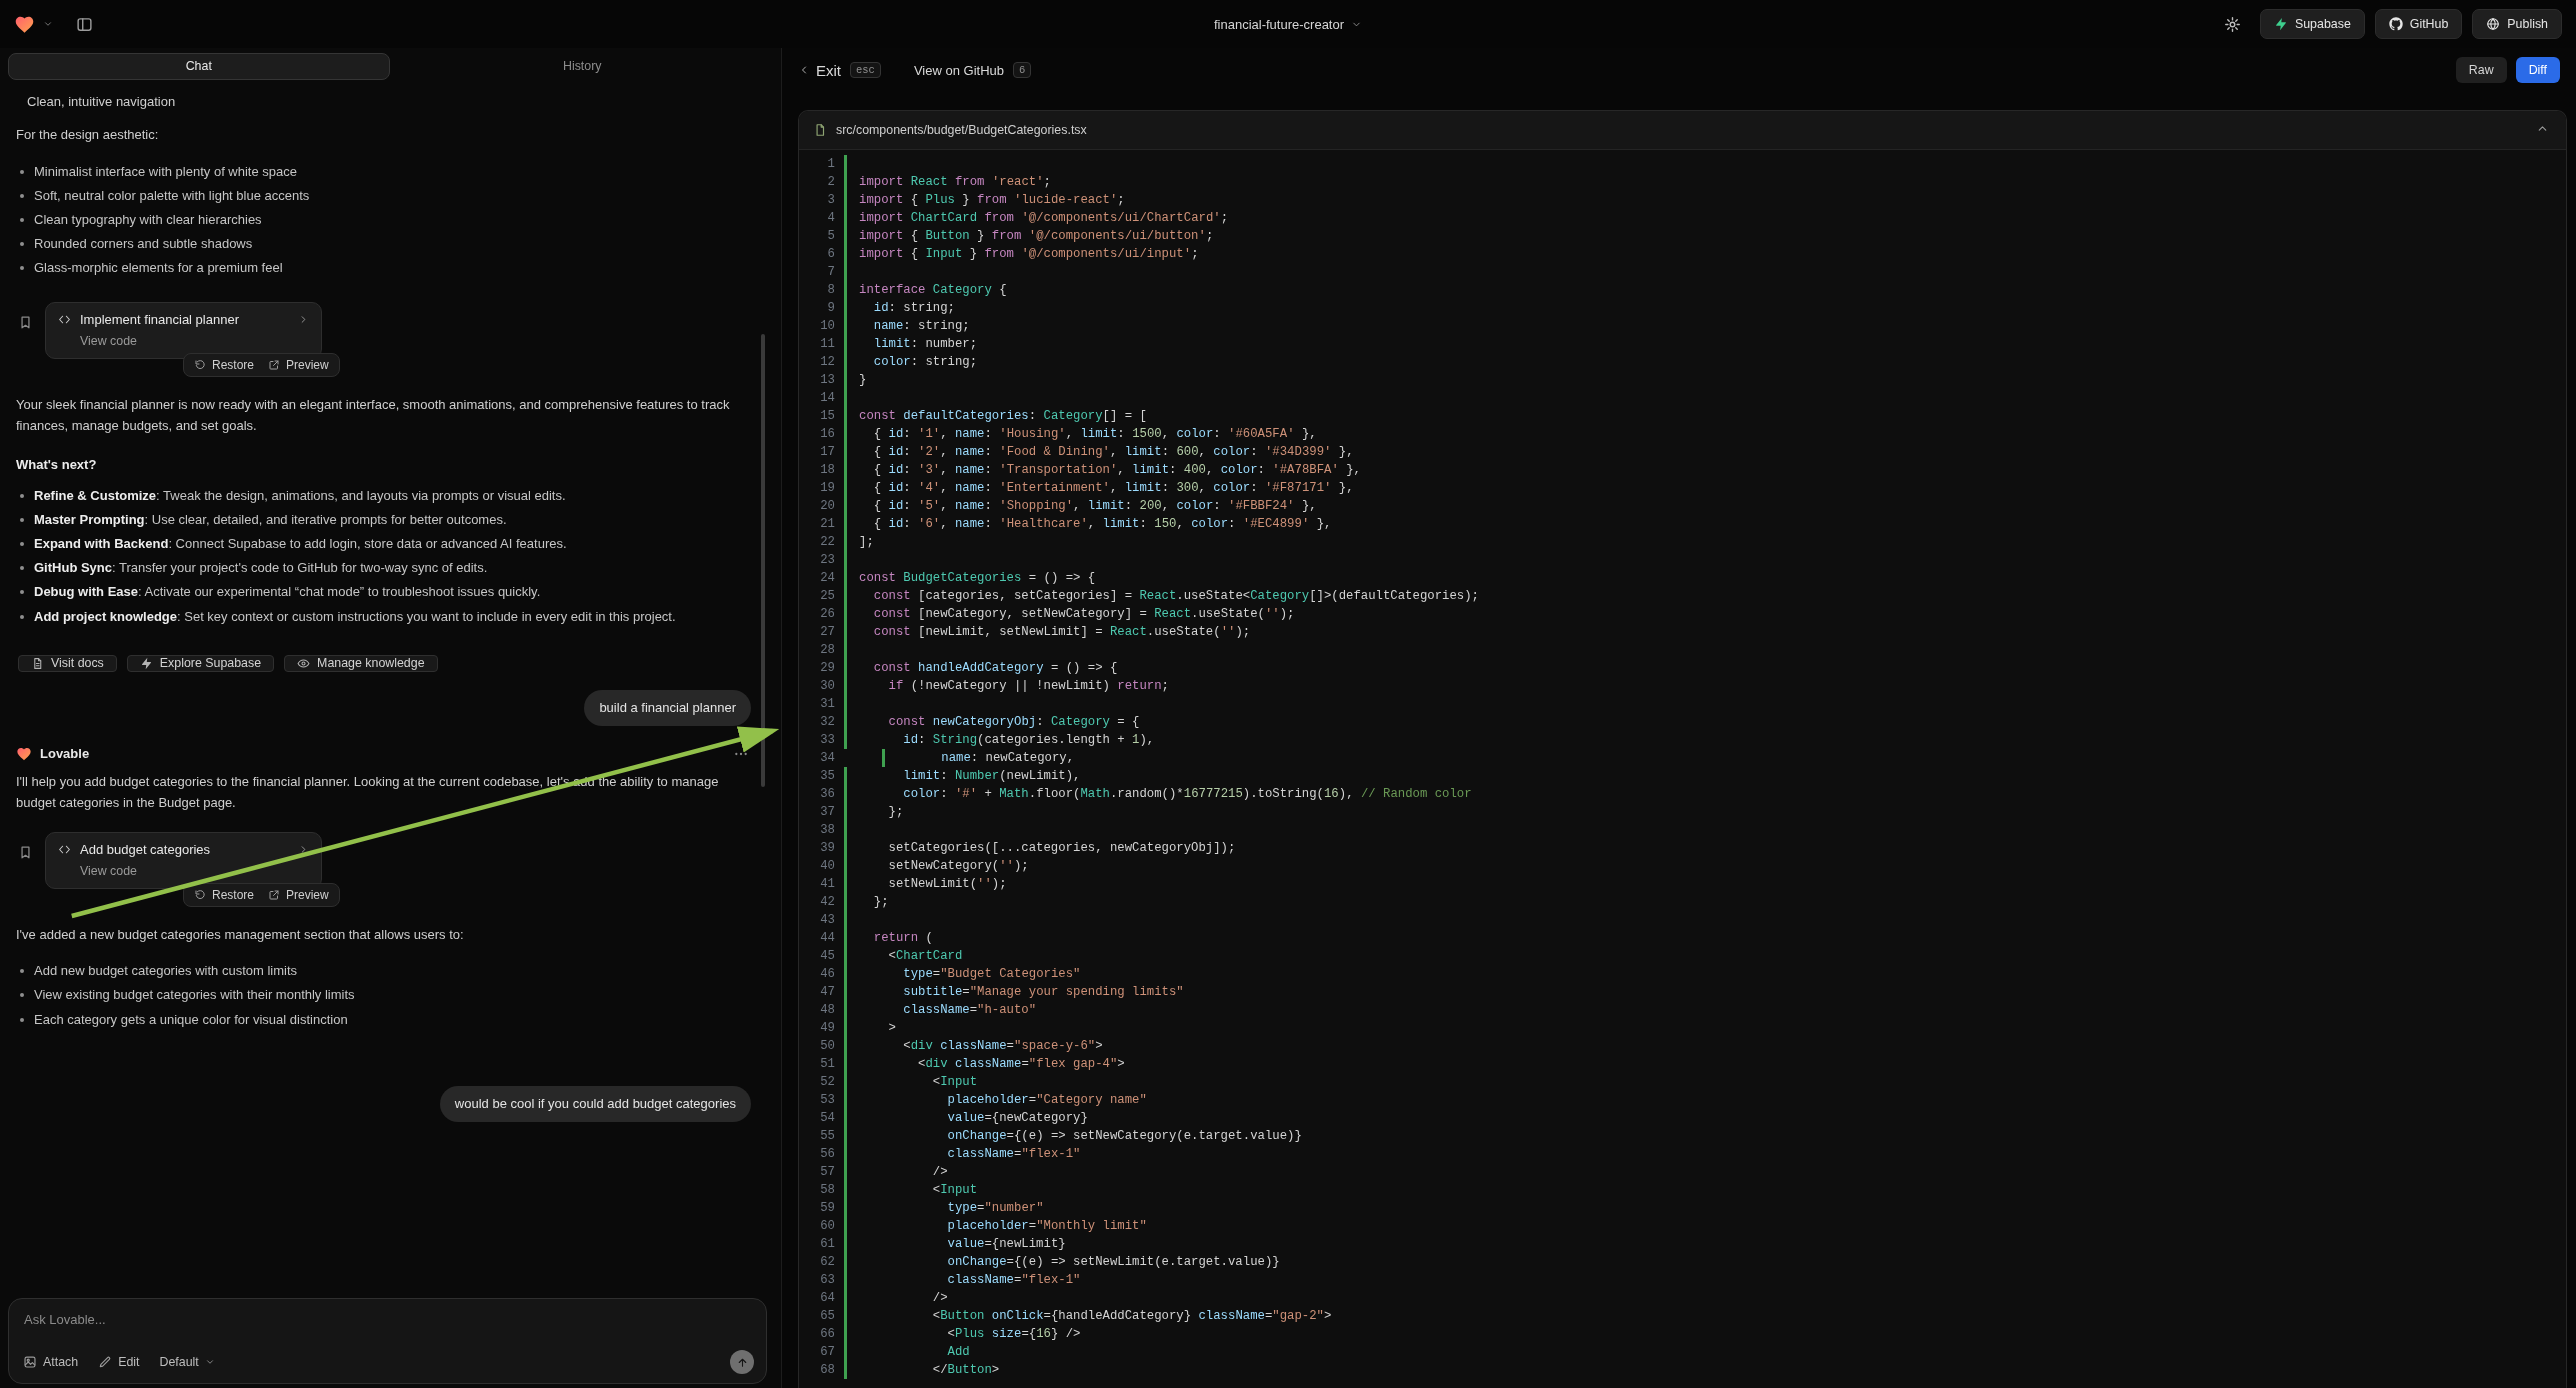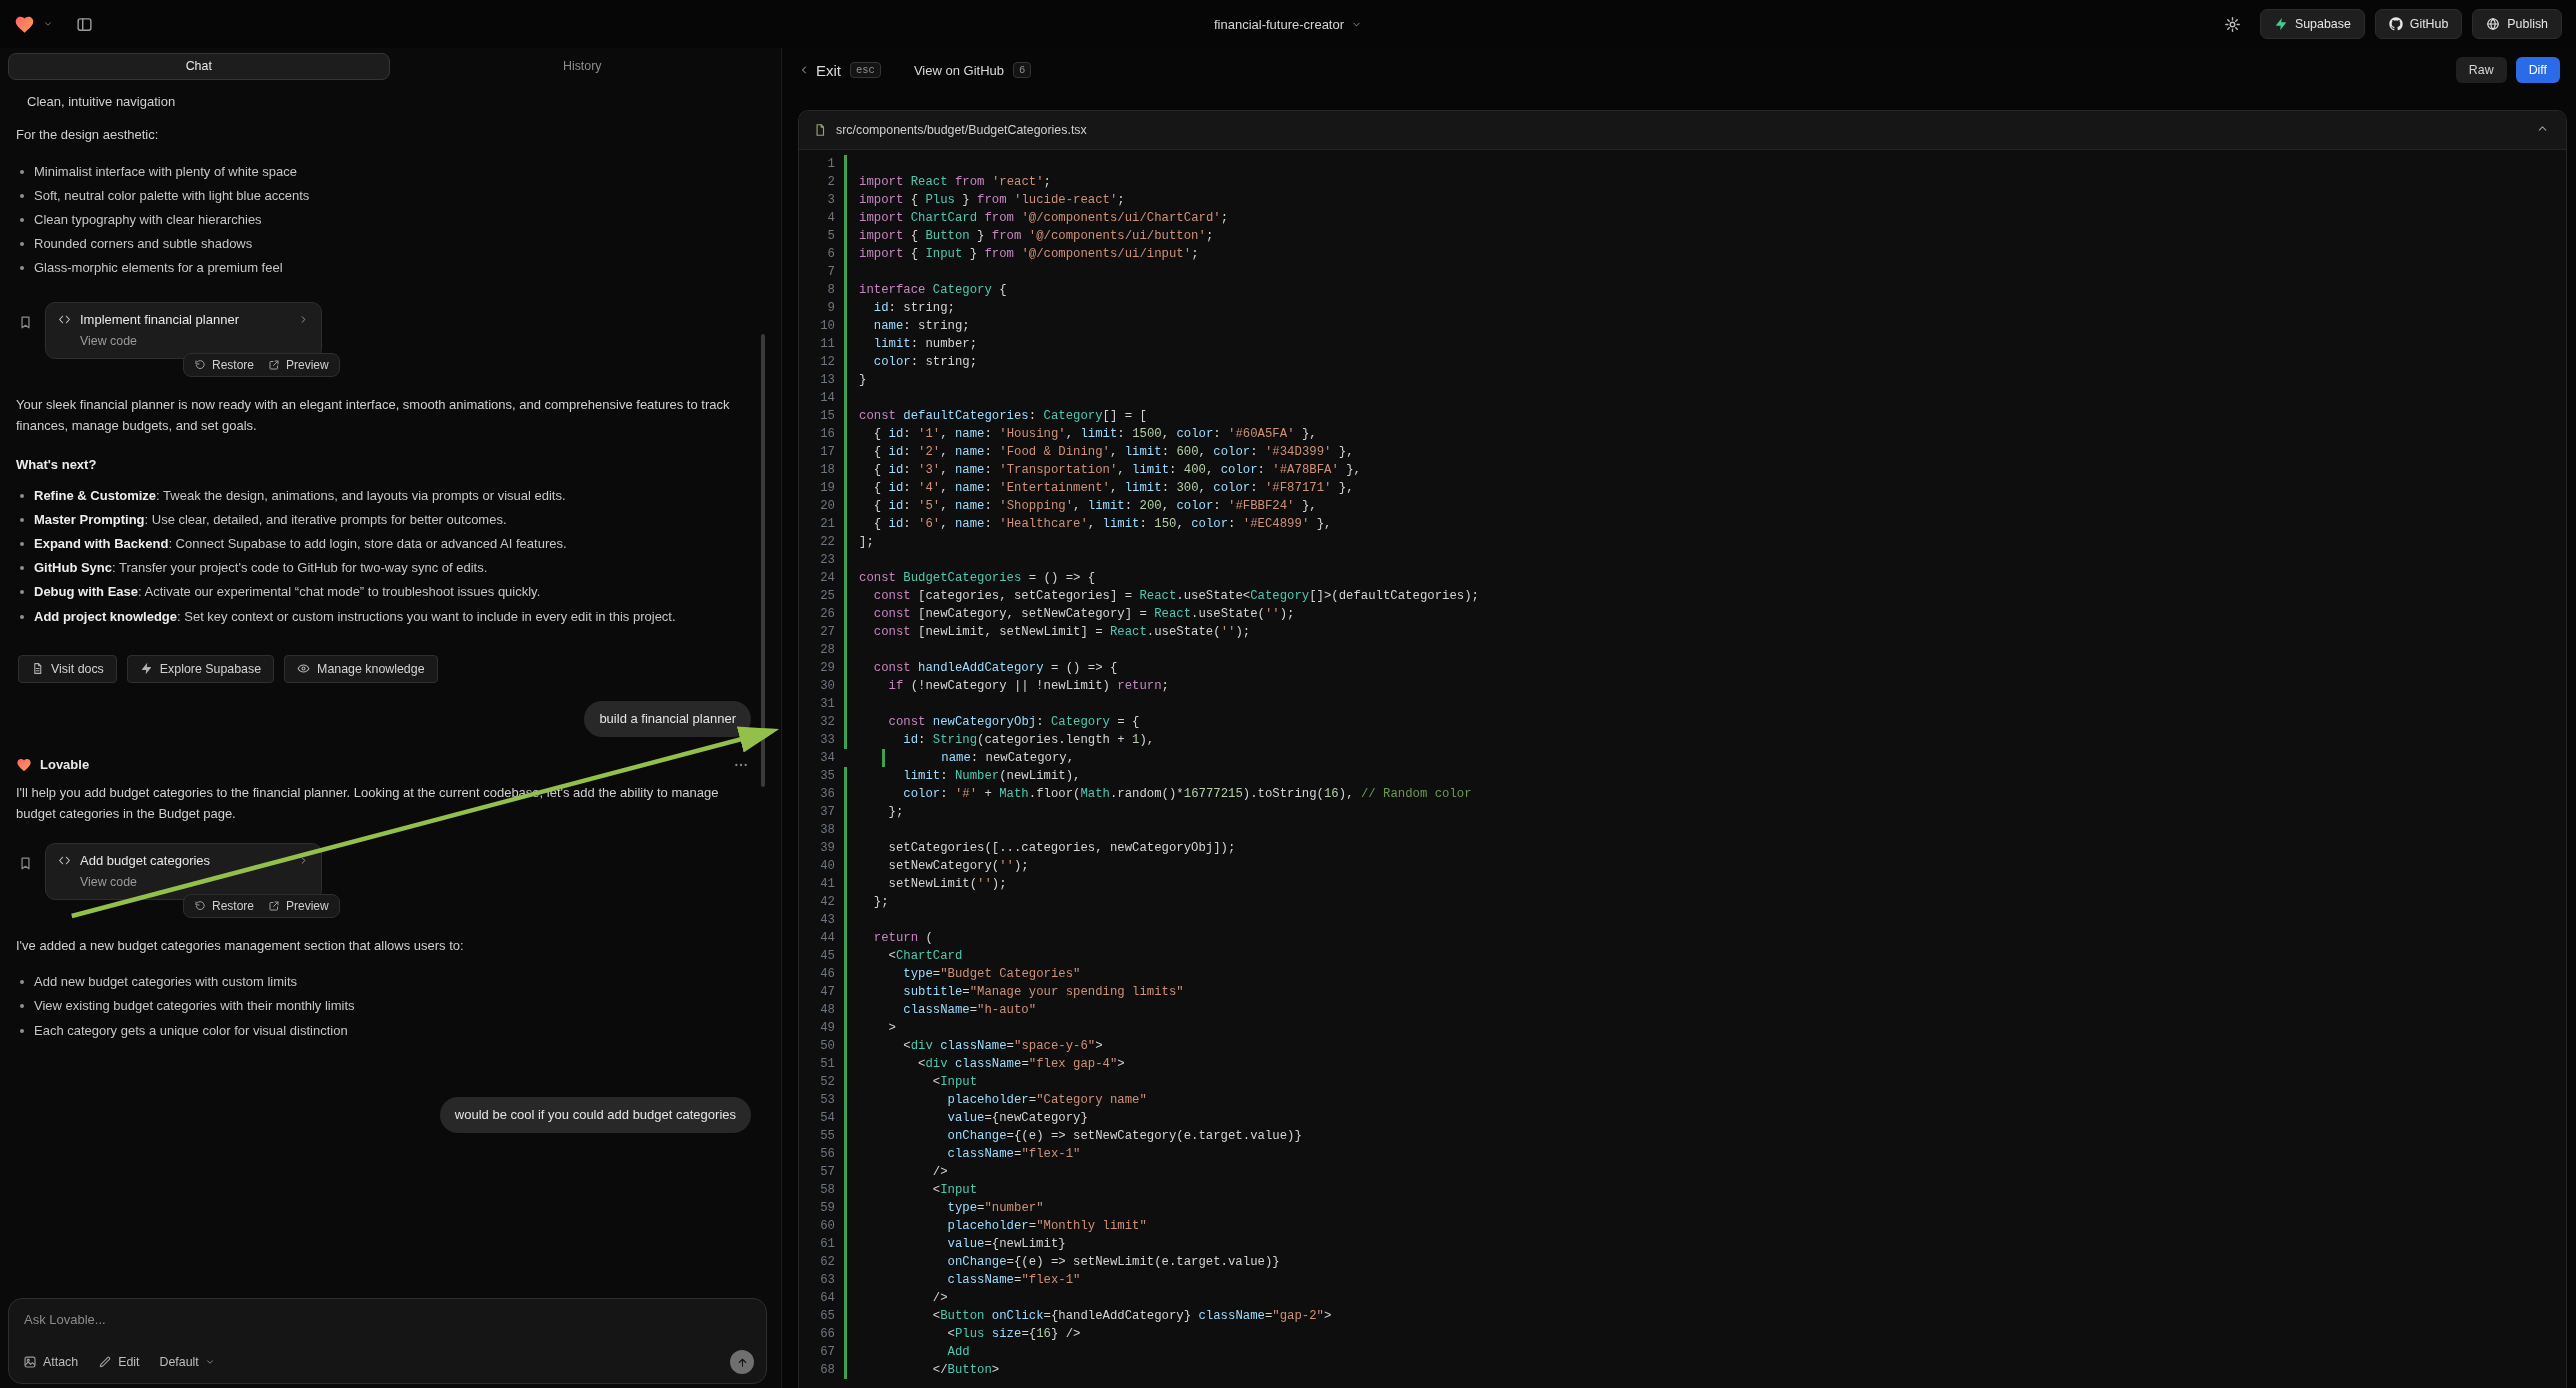--- a/index.html
+++ b/index.html
@@ -44,21 +44,21 @@
   .ecard{width:277px;background:#1c1c1c;border:1px solid #2e2e2e;border-radius:10px;padding:9px 12px;box-sizing:border-box;cursor:pointer;position:relative;z-index:1;}
   .ecard-top{display:flex;align-items:center;gap:9px;}
   .ecard-top .icn{color:#c9c9c9;width:13px;height:13px;}
   .ecard-title{flex:1;color:#e8e8e8;font-size:13px;white-space:nowrap;overflow:hidden;}
   .ecard-top .chev{width:11px;height:11px;color:#9a9a9a;}
   .ecard-link{margin:7px 0 1px 22px;color:#9a9a9a;font-size:12.4px;cursor:pointer;}
   .eactions{position:relative;z-index:2;margin:-6px 0 0 169px;width:max-content;display:flex;align-items:center;gap:14px;background:#191919;border:1px solid #2e2e2e;border-radius:8px;padding:4px 10px;}
   .ebtn{display:flex;align-items:center;gap:6px;background:none;border:none;color:#cfcfcf;font-size:12px;font-family:inherit;cursor:pointer;padding:0;}
   .ebtn .icn{width:12px;height:12px;color:#9f9f9f;}
   .chips{margin:18px 0 2px 4px;display:flex;gap:10px;}
-  .chip{display:flex;align-items:center;gap:7px;height:28px;padding:0 12px;border-radius:4px;border:1px solid #2f2f2f;background:#191919;color:#d3d3d3;font-size:12.4px;font-family:inherit;cursor:pointer;justify-content:center;}
+  .chip{display:flex;align-items:center;gap:7px;height:17px;padding:0 12px;border-radius:4px;border:1px solid #2f2f2f;background:#191919;color:#d3d3d3;font-size:12.4px;font-family:inherit;cursor:pointer;justify-content:center;}
   .chip .icn{width:13px;height:13px;color:#b3b3b3;}
   .ubub{align-self:flex-end;margin:16px 2px 2px auto;background:#282828;border-radius:18px;padding:9px 15px;color:#e4e4e4;line-height:1.4;max-width:438px;}
   .ubub.gap{margin-top:46px;}
   .ahead{display:flex;align-items:center;gap:8px;margin:18px 2px 2px;}
   .ahead .icn{width:16px;height:16px;}
   .aname{color:#e9e9e9;font-size:13px;font-weight:600;}
   .adots{margin-left:auto;background:none;border:none;color:#8a8a8a;width:20px;height:16px;padding:0;cursor:pointer;}
   .adots .icn{width:16px;height:16px;}
   .chat-sb{position:absolute;left:761px;top:286px;width:4px;height:453px;border-radius:2px;background:#3a3a3a;}
 

